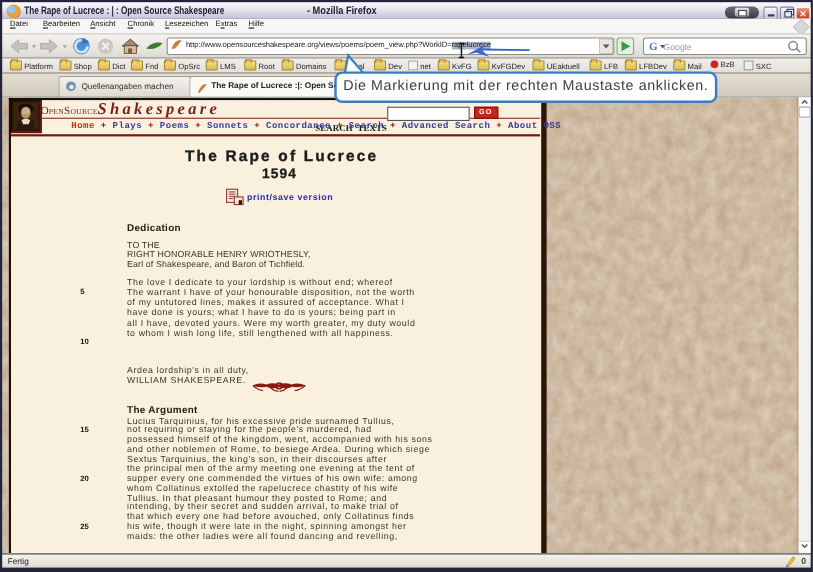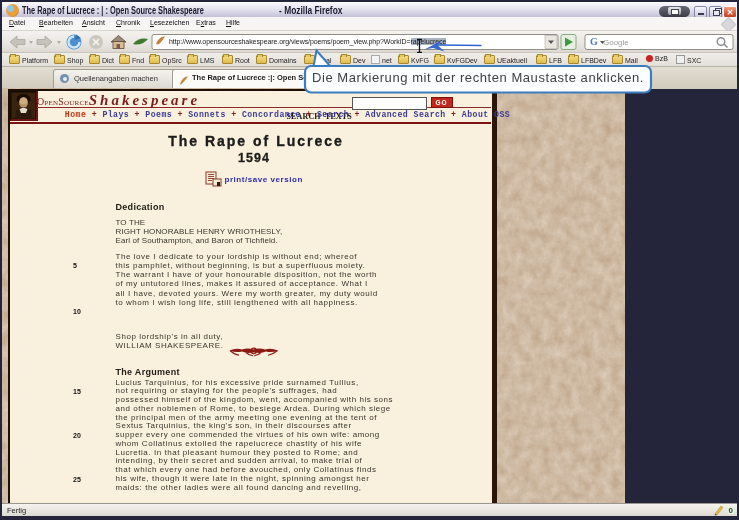--- a/index.html
+++ b/index.html
@@ -50,21 +50,21 @@
  border-radius:3px 3px 0 0;background:linear-gradient(180deg,#f4f2ec,#dcd8d0);box-sizing:border-box;margin-left:48px;}
 #tab1 .txt{position:absolute;left:20px;top:4px;font-size:7.5px;color:#333;}
 #tab1 .cls{position:absolute;right:4px;top:3.5px;width:10px;height:10px;border:1px solid #b8b4aa;border-radius:2px;
  background:#eceae4;font-size:7px;color:#777;text-align:center;line-height:9px;}
 #tab1 .ico{position:absolute;left:6px;top:4.5px;width:9px;height:9px;border-radius:5px;background:#7491b4;}
 #tab1 .ico:after{content:"";position:absolute;left:2.5px;top:2.5px;width:4px;height:4px;border-radius:2px;background:#e8eef4;}
 #tab2{position:absolute;left:170px;top:1.5px;width:142px;height:20px;border:1px solid #a19d93;border-bottom:none;
  border-radius:3px 3px 0 0;background:#fbfaf6;box-sizing:border-box;}
 #tab2 .txt{position:absolute;left:19px;top:3.5px;font-size:7.5px;font-weight:bold;color:#1a1a1a;white-space:nowrap;overflow:hidden;width:118px;}
 
-#viewport{position:absolute;left:2px;top:88px;width:623px;height:415px;background:#0369a1;overflow:hidden;}
+#viewport{position:absolute;left:2px;top:88px;width:735px;height:415px;background:#0369a1;overflow:hidden;}
 #texsvg{position:absolute;left:0;top:0;}
 
 #page{position:absolute;left:6px;top:1px;width:489px;height:414px;background:#f9f1dd;
  border-left:2px solid #1d0f06;border-top:2px solid #1d0f06;border-right:5px solid #2a1608;box-sizing:border-box;}
 
 #portrait{position:absolute;left:0px;top:0px;width:25px;height:27px;background:#2b1b10;border:1px solid #180d02;border-right:2px solid #6a1512;border-bottom:2px solid #6a1512;}
 #redline1{position:absolute;left:27px;top:15.5px;width:454px;height:1.5px;background:#8b2a26;}
 #logo{position:absolute;left:27px;top:0px;white-space:nowrap;color:#7b1d1d;font-family:"Liberation Serif",serif;}
 #redrule{position:absolute;left:0px;top:30.5px;width:481px;height:2.5px;background:#7a1513;}
 #searchlbl{position:absolute;left:276.5px;top:21px;font-size:8px;font-weight:bold;letter-spacing:0.15px;color:#1a1a1a;font-family:"Liberation Serif",serif;}
@@ -231,57 +231,57 @@
         <path d="M3 3.5 H9 M3 5.5 H9 M3 7.5 H9 M3 9.5 H7" stroke="#8b3a2a" stroke-width="0.9"></path>
         <rect x="8" y="8" width="8" height="7" fill="#f4ecd8" stroke="#8b3a2a"></rect>
         <rect x="12" y="11" width="3" height="4" fill="#2a1a10"></rect>
       </svg>
       <span class="tx">print/save version</span>
     </div>
     <div class="hdg" style="top:110.6px;">Dedication</div>
     <div class="tb" style="top:126.6px;letter-spacing:0.12px;">
       <div>TO THE</div>
       <div>RIGHT HONORABLE HENRY WRIOTHESLY,</div>
-      <div>Earl of Southampton, and Baron of Tichfield.</div>
+      <div>Earl of Shakespeare, and Baron of Tichfield.</div>
     </div>
     <div class="lnum" style="top:171px;">5</div>
     <div class="lnum" style="top:216.7px;">10</div>
     <div class="tb" style="top:161.1px;">
       <div>The love I dedicate to your lordship is without end; whereof</div>
-      <div>this pamphlet, without beginning, is but a superfluous moiety.</div>
       <div>The warrant I have of your honourable disposition, not the worth</div>
       <div>of my untutored lines, makes it assured of acceptance. What I</div>
+      <div>have done is yours; what I have to do is yours; being part in</div>
       <div>all I have, devoted yours. Were my worth greater, my duty would</div>
       <div>to whom I wish long life, still lengthened with all happiness.</div>
     </div>
     <div class="tb" style="top:241.3px;">
-      <div>Shop lordship's in all duty,</div>
+      <div>Ardea lordship's in all duty,</div>
       <div>WILLIAM SHAKESPEARE.</div>
     </div>
     <div id="ornament">
       <svg width="50" height="10">
         <path d="M0.5 3.5 Q7 0.5 13 2.5 Q19 0.5 24.5 2.5 Q30 0.5 36 2.5 Q42 0.5 49 3.5 Q43 6 37 4.5 Q31 7 25 5 Q19 7 13 4.5 Q7 6 0.5 3.5 Z" fill="#8b1a14"></path>
         <circle cx="24.7" cy="3.8" r="2.7" fill="none" stroke="#8b1a14" stroke-width="1.4"></circle>
         <path d="M1 3.5 Q5 7.5 10 8.2 M48.5 3.5 Q44 7.5 39 8.2 M17 5.5 Q20 8.5 24 8.8 M32 5.5 Q29 8.5 25 8.8" stroke="#8b1a14" stroke-width="1.1" fill="none"></path>
       </svg>
     </div>
     <div class="hdg" style="top:275.5px;">The Argument</div>
     <div class="lnum" style="top:297px;">15</div>
     <div class="lnum" style="top:340.8px;">20</div>
     <div class="lnum" style="top:384.6px;">25</div>
     <div class="tb" style="top:287.6px;">
       <div style="height:8.76px;line-height:8.76px">Lucius Tarquinius, for his excessive pride surnamed Tullius,</div>
-      <div style="height:8.76px;line-height:8.76px">not requiring or staying for the people's suffrages, had</div>
+      <div style="height:8.76px;line-height:8.76px">not requiring or staying for the people's murdered, had</div>
       <div style="height:8.76px;line-height:8.76px">possessed himself of the kingdom, went, accompanied with his sons</div>
       <div style="height:8.76px;line-height:8.76px">and other noblemen of Rome, to besiege Ardea. During which siege</div>
+      <div style="height:8.76px;line-height:8.76px">Sextus Tarquinius, the king's son, in their discourses after</div>
       <div style="height:8.76px;line-height:8.76px">the principal men of the army meeting one evening at the tent of</div>
-      <div style="height:8.76px;line-height:8.76px">Sextus Tarquinius, the king's son, in their discourses after</div>
       <div style="height:8.76px;line-height:8.76px">supper every one commended the virtues of his own wife: among</div>
       <div style="height:8.76px;line-height:8.76px">whom Collatinus extolled the rapelucrece chastity of his wife</div>
-      <div style="height:8.76px;line-height:8.76px">Lucretia. In that pleasant humour they posted to Rome; and</div>
+      <div style="height:8.76px;line-height:8.76px">Tullius. In that pleasant humour they posted to Rome; and</div>
       <div style="height:8.76px;line-height:8.76px">intending, by their secret and sudden arrival, to make trial of</div>
       <div style="height:8.76px;line-height:8.76px">that which every one had before avouched, only Collatinus finds</div>
       <div style="height:8.76px;line-height:8.76px">his wife, though it were late in the night, spinning amongst her</div>
       <div style="height:8.76px;line-height:8.76px">maids: the other ladies were all found dancing and revelling,</div>
     </div>
   </div>
 
   <div style="position:absolute;left:724px;top:0;width:11px;height:415px;background:#f4f3f1;">
     <svg width="11" height="415">
       <rect width="11" height="415" fill="#f2f1ef"></rect>

